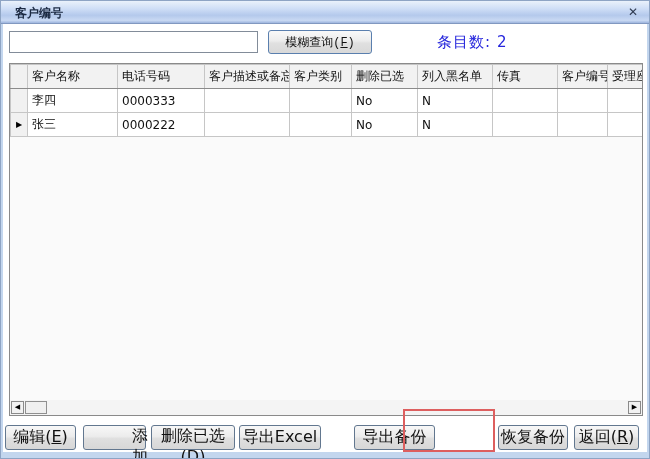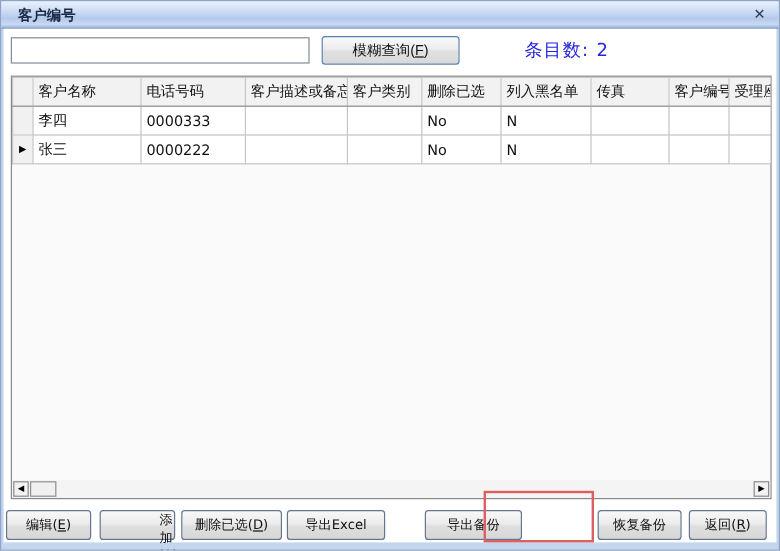--- a/index.html
+++ b/index.html
@@ -35,25 +35,25 @@
     background:#ffffff;
   }
 
   
   .search-input {
     position:absolute; left:8px; top:30px; width:249px; height:22px;
     border:1px solid #828c99; background:#fff;
     font-size:12px; padding:0 4px; outline:none;
   }
   .search-btn {
-    position:absolute; left:267px; top:29px; width:115px; height:24px;
+    position:absolute; left:267px; top:29px; width:104px; height:24px;
     border:1px solid #5a7fae; border-radius:3px;
     background:linear-gradient(180deg,#f9f9f9 0%,#ececec 45%,#e0e0e0 55%,#d9d9d9 100%);
     font-size:12px; color:#111; cursor:pointer;
-    font-family:Liberation Sans, sans-serif;
+    font-family:Liberation Mono, monospace;
   }
   .count {
     position:absolute; left:436px; top:32px;
     font-size:15px; color:#2525dc; letter-spacing:1px;
   }
   .count .val { margin-left:6px; }
 
   
   .grid {
     position:absolute; left:8px; top:62px; width:634px; height:353px;
@@ -93,21 +93,21 @@
   .sb-thumb {
     position:absolute; left:15px; top:1px; width:22px; height:13px;
     border:1px solid #909090; background:#f0f0f0; cursor:grab;
   }
 
   
   .act {
     position:absolute; top:424px; height:25px;
     border:1px solid #62778f; border-radius:3px;
     background:linear-gradient(180deg,#f8f8f8 0%,#ececec 45%,#dfdfdf 55%,#d7d7d7 100%);
-    font-size:11px; color:#111; cursor:pointer; text-align:center;
+    font-size:16px; color:#111; cursor:pointer; text-align:center;
     font-family:"DejaVu Sans","Liberation Sans",sans-serif;
   }
   .accel { text-decoration:underline; }
 
   .red-box {
     position:absolute; left:402px; top:408px; width:92px; height:43px;
     border:2px solid #dd5f5f; pointer-events:none;
   }
 </style>
 </head>

